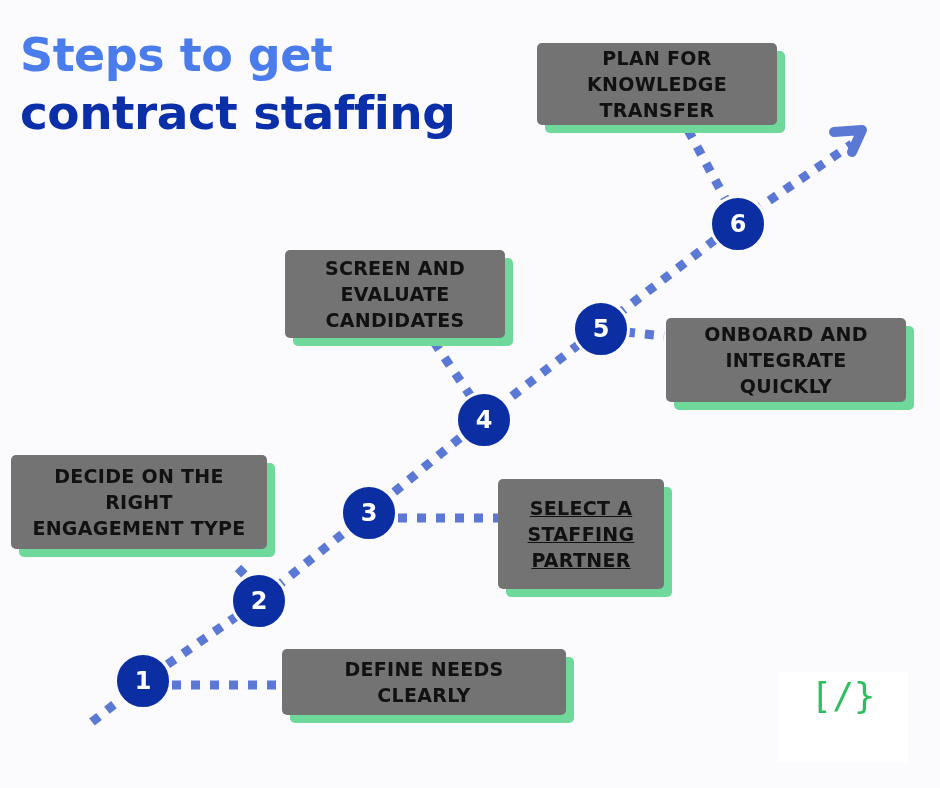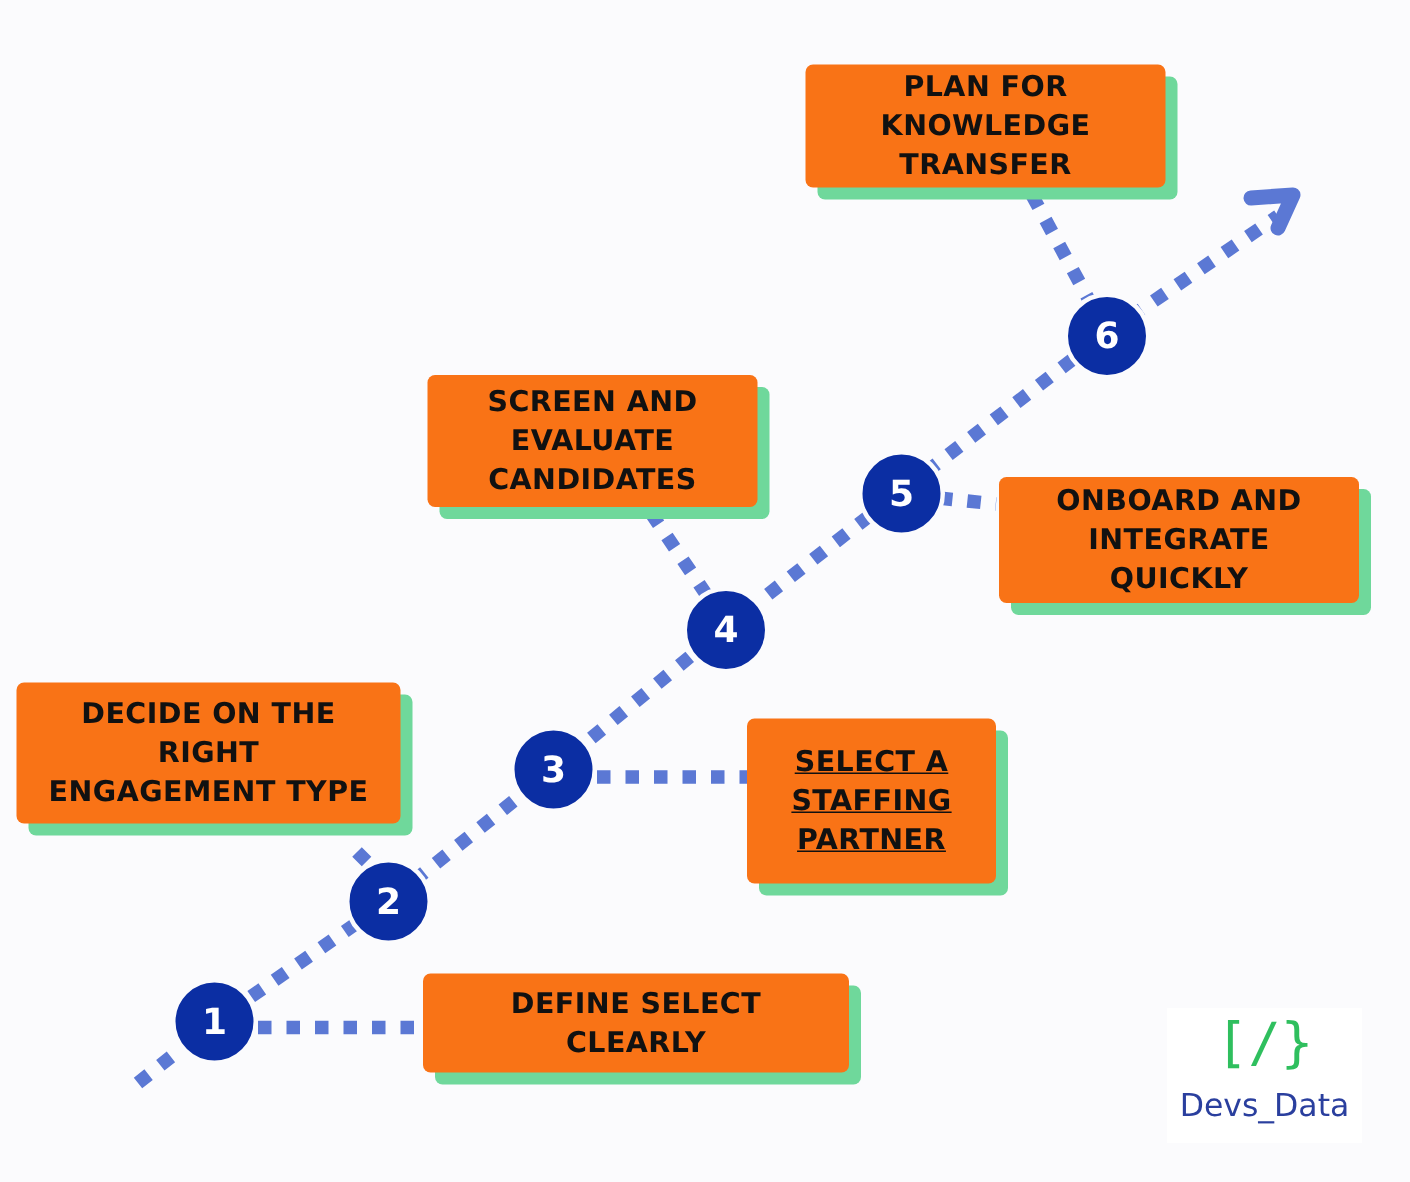--- a/index.html
+++ b/index.html
@@ -10,21 +10,21 @@
     }
     .title {
       position: absolute; left: 20px; top: 26px;
       font-family: "DejaVu Sans", sans-serif; font-weight: bold;
       font-size: 46px; line-height: 58px; letter-spacing: -0.5px;
     }
     .title .l1, .title .l2 { color: #4a7cec; display: block; }
     .title .l3 { color: #0a2fa8; display: block; font-size: 47px; }
     svg.paths { position: absolute; left: 0; top: 0; }
     .box {
-      position: absolute; background: #f97316; border-radius: 5px;
+      position: absolute; background: #737373; border-radius: 5px;
       color: #111; font-weight: bold; text-align: center;
       font-family: "DejaVu Sans", sans-serif; font-size: 19px; line-height: 26px;
       display: flex; align-items: center; justify-content: center;
       box-shadow: 8px 8px 0 #6fd89b; letter-spacing: 0.3px;
     }
     .box span { white-space: pre-line; }
     .node {
       position: absolute; width: 52px; height: 52px; border-radius: 50%;
       background: #0b2ea3; color: #fff; font-weight: bold; font-size: 24px;
       display: flex; align-items: center; justify-content: center;
@@ -42,40 +42,42 @@
     }
     .logo .name {
       color: #2a3f9e; font-family: "DejaVu Sans", sans-serif;
       font-size: 21px; line-height: 26px; display: block; margin-top: 6px;
     }
   </style>
 </head>
 <body>
 
 <div class="title">
+  <span class="l1">Steps to get</span>
+  <span class="l3">contract staffing</span>
 </div>
 
 <svg class="paths" width="940" height="788">
   <g stroke="#5b78d4" stroke-width="9" stroke-dasharray="9 10" fill="none">
 
     <path d="M92 722 L145 680 L260 600 L370 512 L484 418 L600 328 L738 222 L852 144"></path>
 
     <path d="M172 685 L282 685"></path>
     <path d="M238 568 L255 585"></path>
     <path d="M398 518 L500 518"></path>
     <path d="M434 342 L472 398"></path>
     <path d="M626 332 L664 336"></path>
     <path d="M688 130 L726 200"></path>
   </g>
 
   <path d="M834 132 L862 130 L852 152" stroke="#5b78d4" stroke-width="10" stroke-linecap="round" stroke-linejoin="round" fill="none"></path>
 </svg>
 
 <div class="box" style="left:282px; top:649px; width:284px; height:66px;">
-  <span>DEFINE SELECT
+  <span>DEFINE NEEDS
 CLEARLY</span>
 </div>
 <div class="box" style="left:11px; top:455px; width:256px; height:94px;">
   <span>DECIDE ON THE
 RIGHT
 ENGAGEMENT TYPE</span>
 </div>
 <div class="box" style="left:498px; top:479px; width:166px; height:110px;text-decoration:underline;">
   <span>SELECT A
 STAFFING
@@ -111,14 +113,13 @@
 </div>
 <div class="node" style="left:601px; top:329px;">
   <span>5</span>
 </div>
 <div class="node" style="left:738px; top:224px;">
   <span>6</span>
 </div>
 
 <div class="logo">
   <span class="glyph">[/}</span>
-  <span class="name">Devs_Data</span>
 </div>
 
 </body></html>

